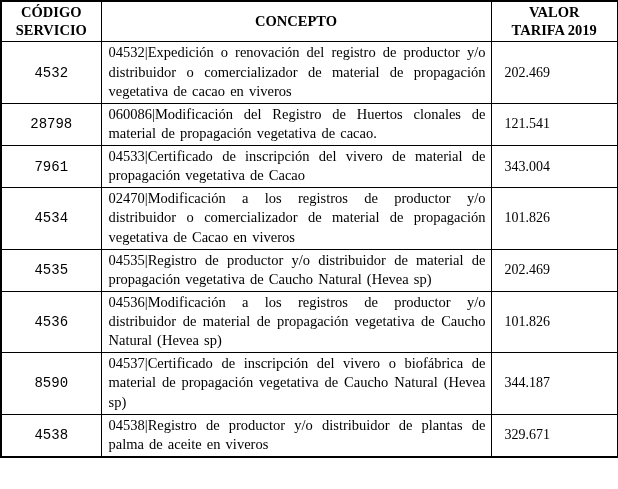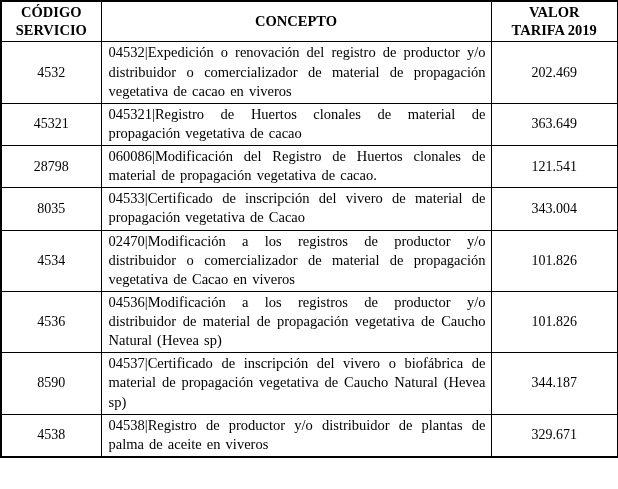--- a/index.html
+++ b/index.html
@@ -39,34 +39,34 @@
     text-align: center;
     vertical-align: middle;
     white-space: pre-line;
     padding: 2px 2px;
   }
   td.code-cell {
     font-size: 14px;
     text-align: center;
     vertical-align: middle;
     padding: 1px 2px;
+    font-family: Liberation Mono, monospace;
   }
   td.concept-cell {
     font-size: 14.5px;
     line-height: 1.32;
     text-align: justify;
     text-justify: inter-word;
     word-spacing: 1.5px;
     vertical-align: middle;
     padding: 1px 5px 2px 7px;
     font-family: Liberation Serif, serif;
   }
   td.value-cell {
     font-size: 14px;
-    text-align: center;
     vertical-align: middle;
     padding: 1px 13px;
   }
 </style>
 </head>
 <body>
 
 <div class="page">
   <table class="tariff-table">
     <colgroup>
@@ -83,38 +83,38 @@
 TARIFA 2019</th>
       </tr>
     </thead>
     <tbody>
       <tr>
         <td class="code-cell">4532</td>
         <td class="concept-cell">04532|Expedición o renovación del registro de productor y/o distribuidor o comercializador de material de propagación vegetativa de cacao en viveros</td>
         <td class="value-cell">202.469</td>
       </tr>
       <tr>
-        <td class="code-cell">45321</td>
-        <td class="concept-cell">045321|Registro de Huertos clonales de material de propagación vegetativa de cacao</td>
-        <td class="value-cell">363.649</td>
-      </tr>
-      <tr>
         <td class="code-cell">28798</td>
         <td class="concept-cell">060086|Modificación del Registro de Huertos clonales de material de propagación vegetativa de cacao.</td>
         <td class="value-cell">121.541</td>
       </tr>
       <tr>
-        <td class="code-cell">8035</td>
+        <td class="code-cell">7961</td>
         <td class="concept-cell">04533|Certificado de inscripción del vivero de material de propagación vegetativa de Cacao</td>
         <td class="value-cell">343.004</td>
       </tr>
       <tr>
         <td class="code-cell">4534</td>
         <td class="concept-cell">02470|Modificación a los registros de productor y/o distribuidor o comercializador de material de propagación vegetativa de Cacao en viveros</td>
         <td class="value-cell">101.826</td>
+      </tr>
+      <tr>
+        <td class="code-cell">4535</td>
+        <td class="concept-cell">04535|Registro de productor y/o distribuidor de material de propagación vegetativa de Caucho Natural (Hevea sp)</td>
+        <td class="value-cell">202.469</td>
       </tr>
       <tr>
         <td class="code-cell">4536</td>
         <td class="concept-cell">04536|Modificación a los registros de productor y/o distribuidor de material de propagación vegetativa de Caucho Natural (Hevea sp)</td>
         <td class="value-cell">101.826</td>
       </tr>
       <tr>
         <td class="code-cell">8590</td>
         <td class="concept-cell">04537|Certificado de inscripción del vivero o biofábrica de material de propagación vegetativa de Caucho Natural (Hevea sp)</td>
         <td class="value-cell">344.187</td>

